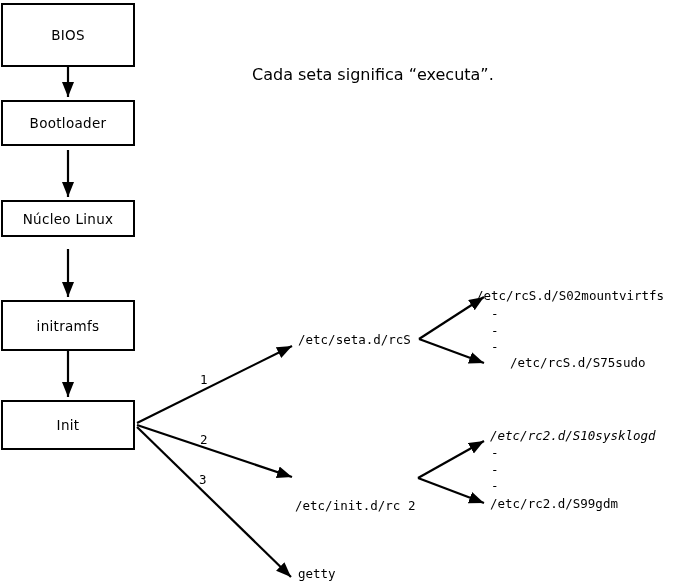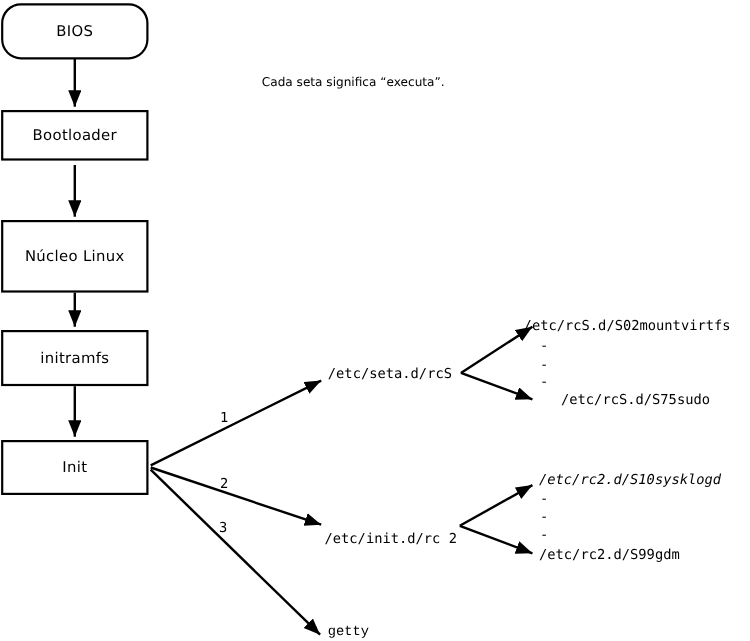--- a/index.html
+++ b/index.html
@@ -44,23 +44,23 @@
   .mono {
     position: absolute;
     font-family: "DejaVu Sans Mono", monospace;
     font-size: 12.5px;
     height: 16px;
     line-height: 16px;
     white-space: pre;
   }
   .note {
     position: absolute;
-    left: 238px;
+    left: 252px;
     top: 66px;
-    font-size: 11px;
+    font-size: 16px;
     height: 17px;
     line-height: 17px;
     white-space: pre;
   }
 </style>
 </head>
 <body>
 
 <div class="canvas">
 
@@ -82,43 +82,43 @@
 
     <line class="arrow-line" x1="419" y1="339" x2="484" y2="297" marker-end="url(#ah)"></line>
     <line class="arrow-line" x1="419" y1="339" x2="484" y2="363" marker-end="url(#ah)"></line>
 
     <line class="arrow-line" x1="418" y1="478" x2="484" y2="441" marker-end="url(#ah)"></line>
     <line class="arrow-line" x1="418" y1="478" x2="484" y2="503" marker-end="url(#ah)"></line>
   </svg>
 
   <div class="note">Cada seta significa “executa”.</div>
 
-  <div class="box" style="top:3px;   height:51px;border-radius:18px;">
+  <div class="box" style="top:3px;   height:64px;">
     <span>BIOS</span>
   </div>
   <div class="box" style="top:100px; height:46px;">
     <span>Bootloader</span>
   </div>
-  <div class="box" style="top:200px; height:66px;">
+  <div class="box" style="top:200px; height:37px;">
     <span>Núcleo Linux</span>
   </div>
   <div class="box" style="top:400px; height:50px;">
     <span>Init</span>
   </div>
   <div class="box" style="top:300px; height:51px;">
     <span>initramfs</span>
   </div>
 
   <div class="mono" style="left:200px; top:372px;">1</div>
   <div class="mono" style="left:200px; top:432px;">2</div>
   <div class="mono" style="left:199px; top:472px;">3</div>
 
   <div class="mono" style="left:298px; top:332px;">/etc/seta.d/rcS</div>
-  <div class="mono" style="left:295px; top:482px;">/etc/init.d/rc 2</div>
-  <div class="mono" style="left:298px; top:566px;font-family:Liberation Mono, monospace;">getty</div>
+  <div class="mono" style="left:295px; top:498px;">/etc/init.d/rc 2</div>
+  <div class="mono" style="left:298px; top:566px;">getty</div>
 
   <div class="mono" style="left:476px; top:288px;">/etc/rcS.d/S02mountvirtfs</div>
   <div class="mono" style="left:491px; top:306px;">-</div>
   <div class="mono" style="left:491px; top:323px;">-</div>
   <div class="mono" style="left:491px; top:339px;">-</div>
   <div class="mono" style="left:490px; top:355px;margin-left:20px;">/etc/rcS.d/S75sudo</div>
 
   <div class="mono" style="left:490px; top:428px;font-style:italic;">/etc/rc2.d/S10sysklogd</div>
   <div class="mono" style="left:491px; top:445px;">-</div>
   <div class="mono" style="left:491px; top:462px;">-</div>

